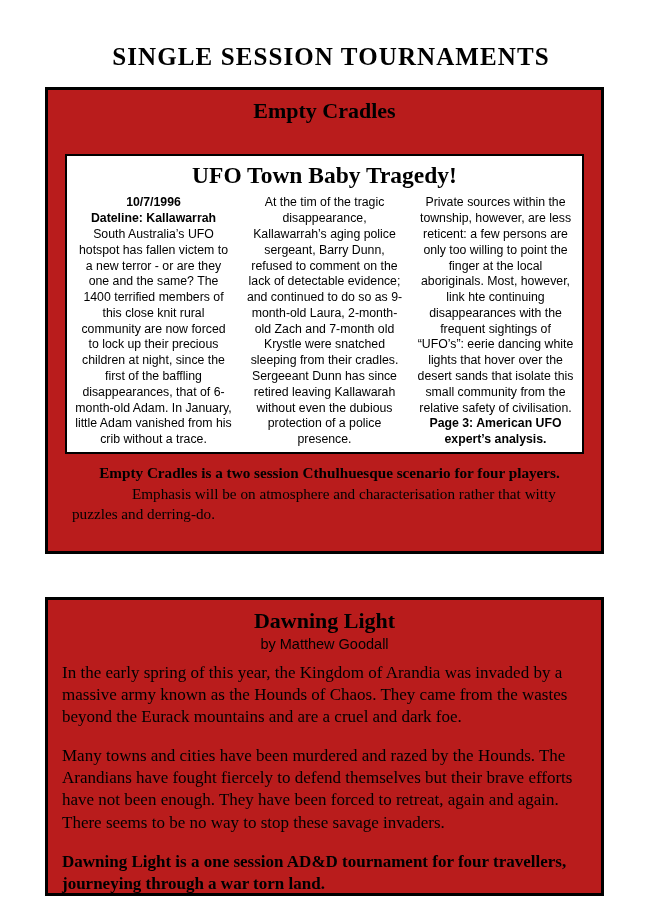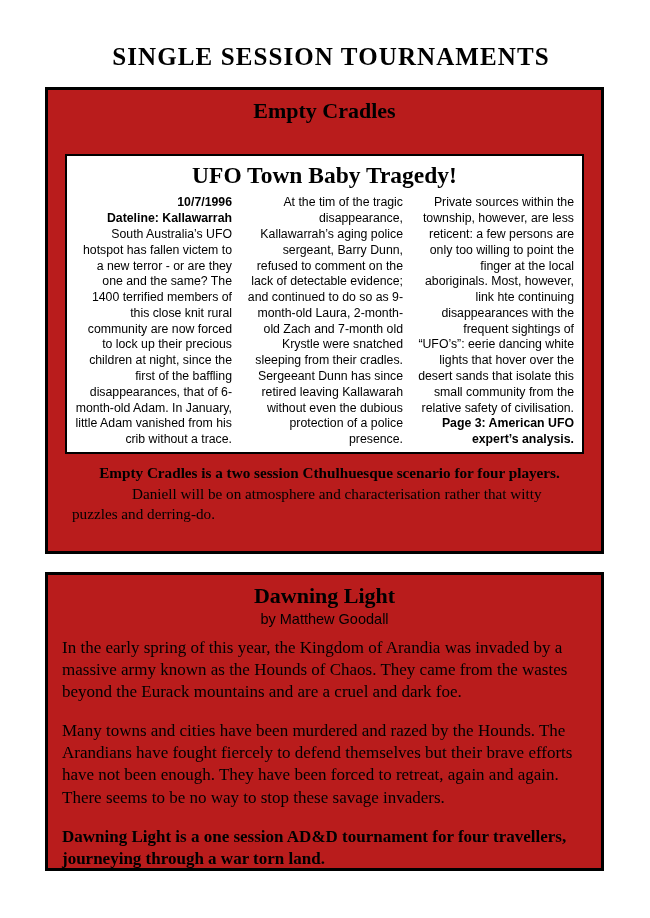--- a/index.html
+++ b/index.html
@@ -45,21 +45,21 @@
     box-sizing: border-box;
   }
   #box-empty-cradles {
     left: 45px;
     top: 87px;
     width: 559px;
     height: 467px;
   }
   #box-dawning-light {
     left: 45px;
-    top: 572px;
+    top: 597px;
     width: 559px;
     height: 299px;
   }
 
   .box-title {
     text-align: center;
     font-family: "Liberation Serif", serif;
     font-weight: bold;
     font-size: 22px;
     margin-top: 9px;
@@ -96,21 +96,21 @@
   .news-columns {
     display: flex;
     gap: 14px;
     align-items: flex-start;
   }
   .news-col {
     flex: 1 1 0;
     font-family: "Liberation Sans", sans-serif;
     font-size: 12.3px;
     line-height: 1.285;
-    text-align: right;
+    text-align: center;
     hyphens: none;
   }
   .news-col .b { font-weight: bold; }
   .news-col p { margin: 0; }
 
   
   .blurb {
     position: absolute;
     left: 18px;
     width: 520px;
@@ -182,21 +182,21 @@
         <div class="news-col">
           <p>Private sources within the township, however, are less reticent: a few persons are only too willing to point the finger at the local aboriginals. Most, however, link hte continuing disappearances with the frequent sightings of “UFO’s”: eerie dancing white lights that hover over the desert sands that isolate this small community from the relative safety of civilisation.</p>
           <p class="b">Page 3:  American UFO expert’s analysis.</p>
         </div>
 
       </div>
     </div>
 
     <div class="blurb" id="blurb-empty-cradles">
       <p class="blurb-lead">Empty Cradles is a two session Cthulhuesque scenario for four players.</p>
-      <p class="blurb-body">Daniell will be on atmosphere and characterisation rather that witty puzzles and derring-do.</p>
+      <p class="blurb-body">Emphasis will be on atmosphere and characterisation rather that witty puzzles and derring-do.</p>
     </div>
 
   </section>
 
   <section class="tournament-box" id="box-dawning-light">
 
     <div class="box-title">Dawning Light</div>
 
     <div class="box-byline">by Matthew Goodall</div>
 

